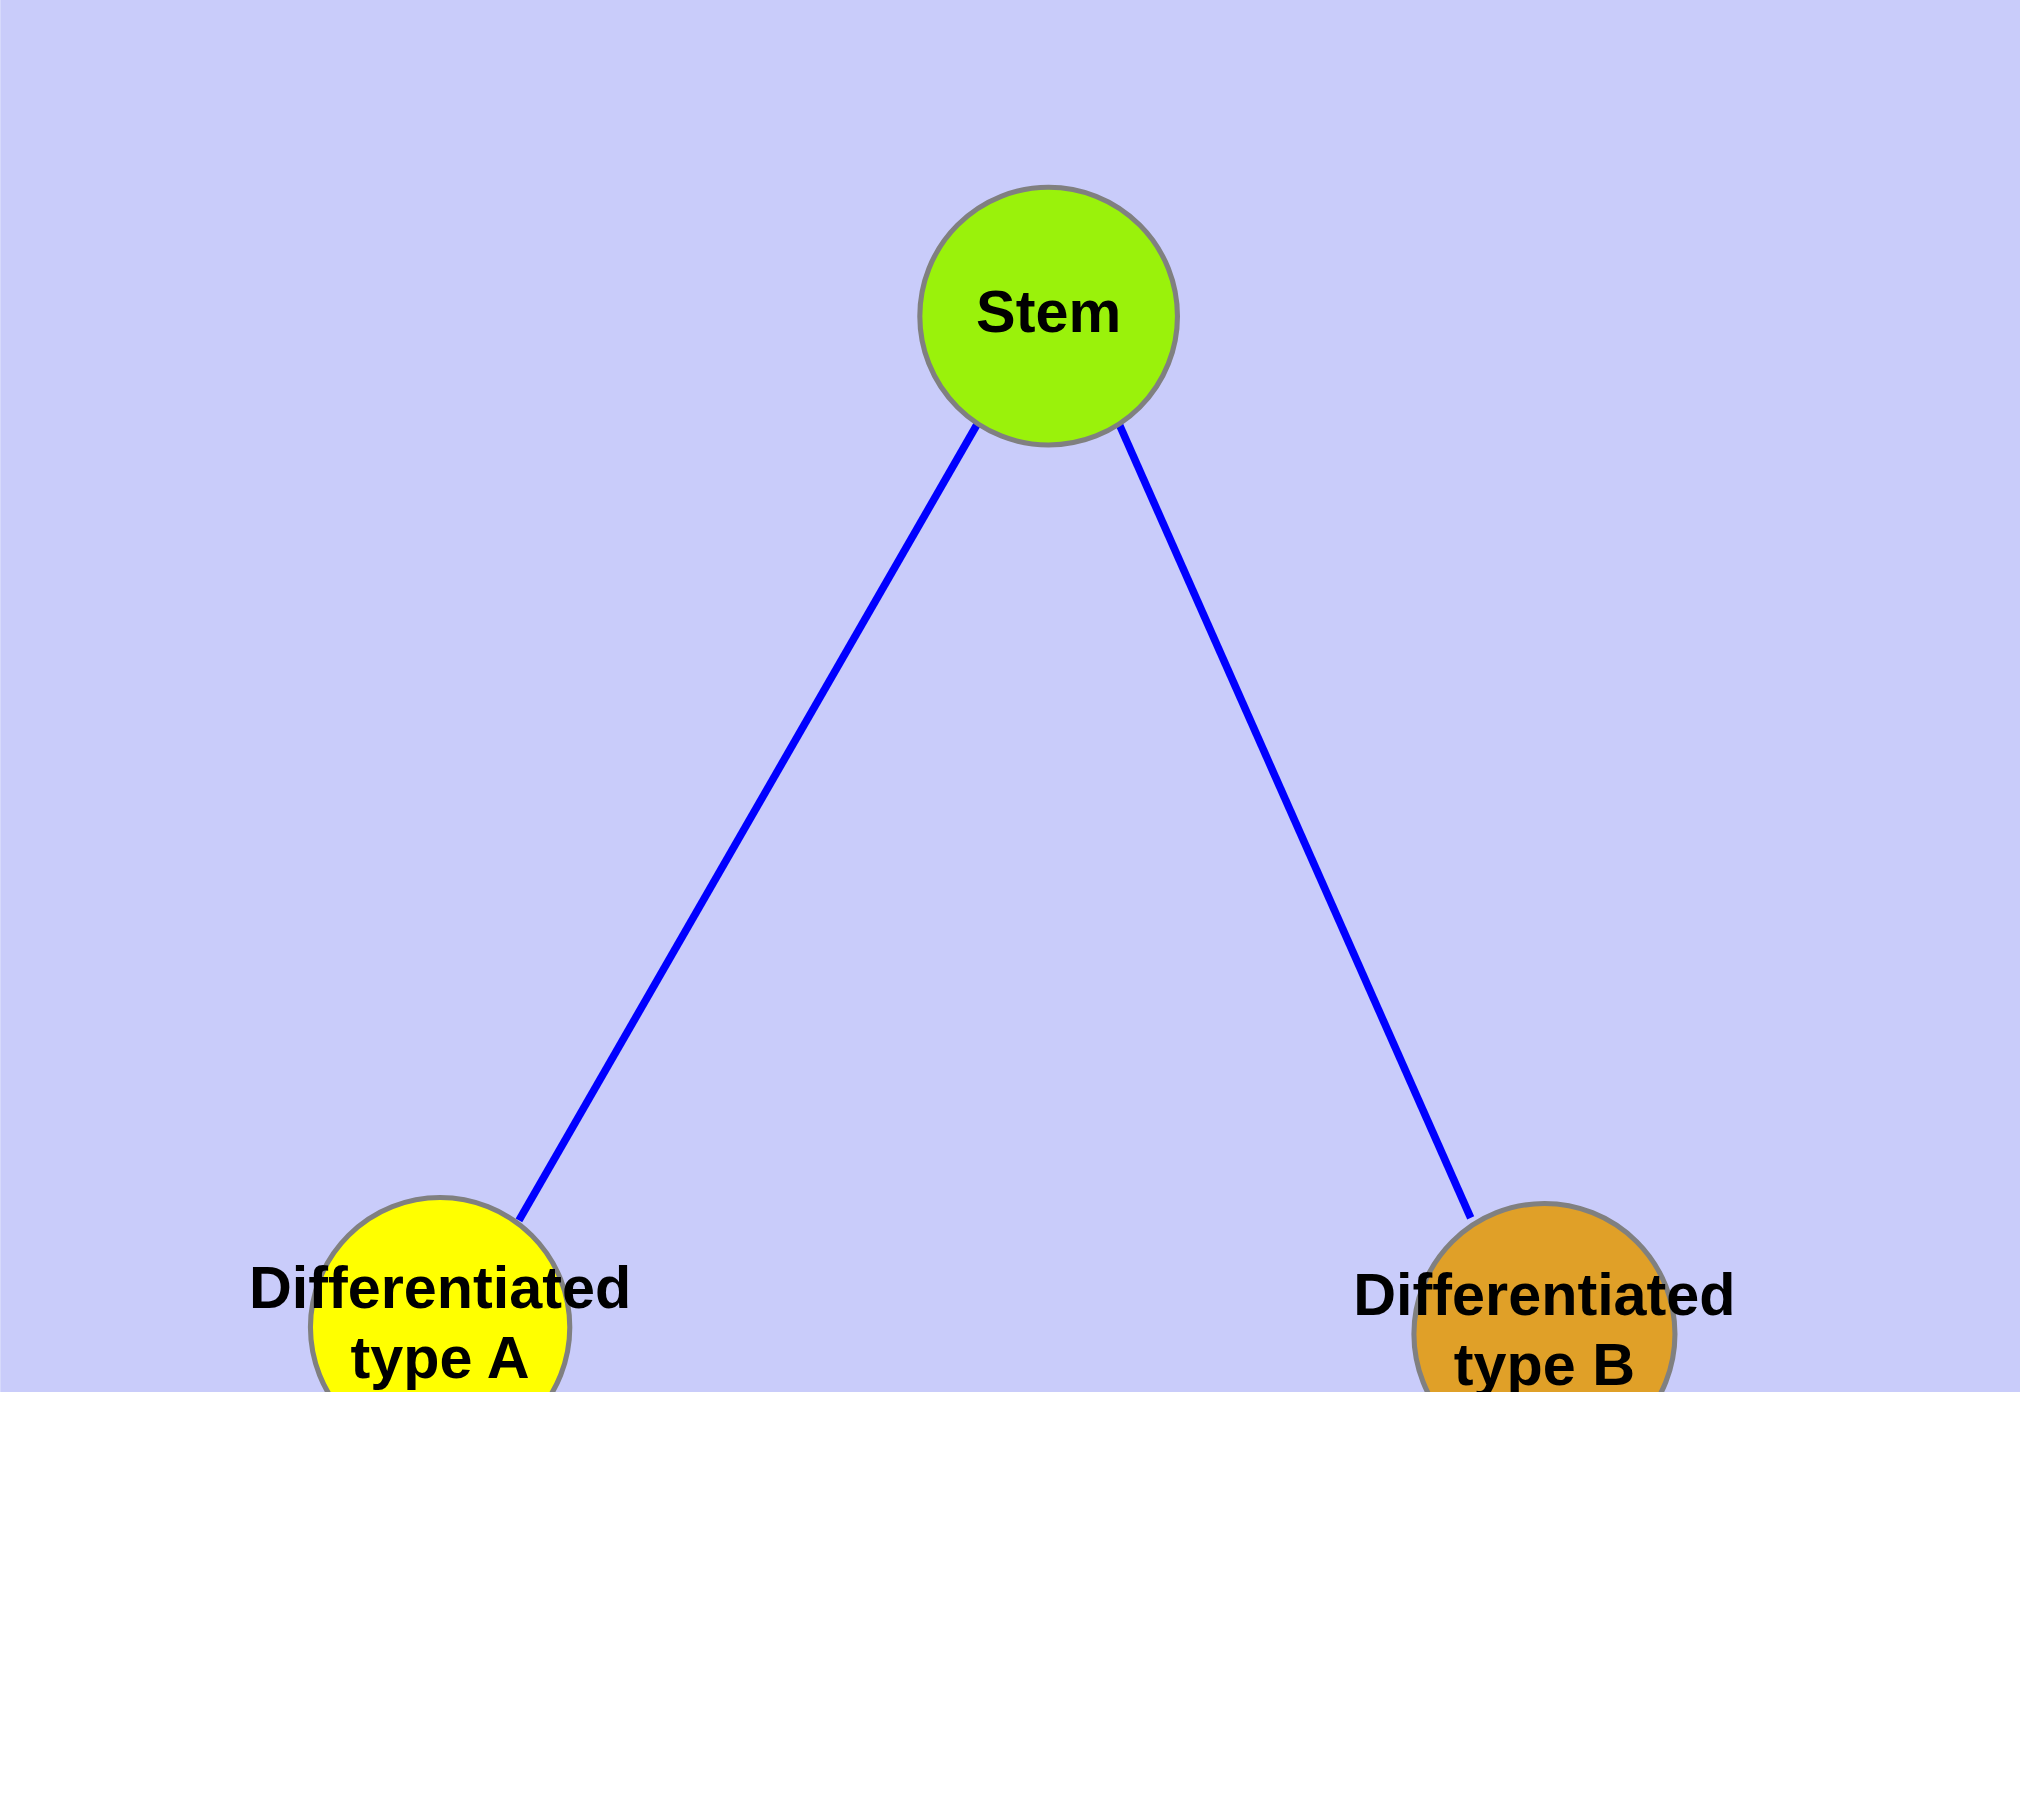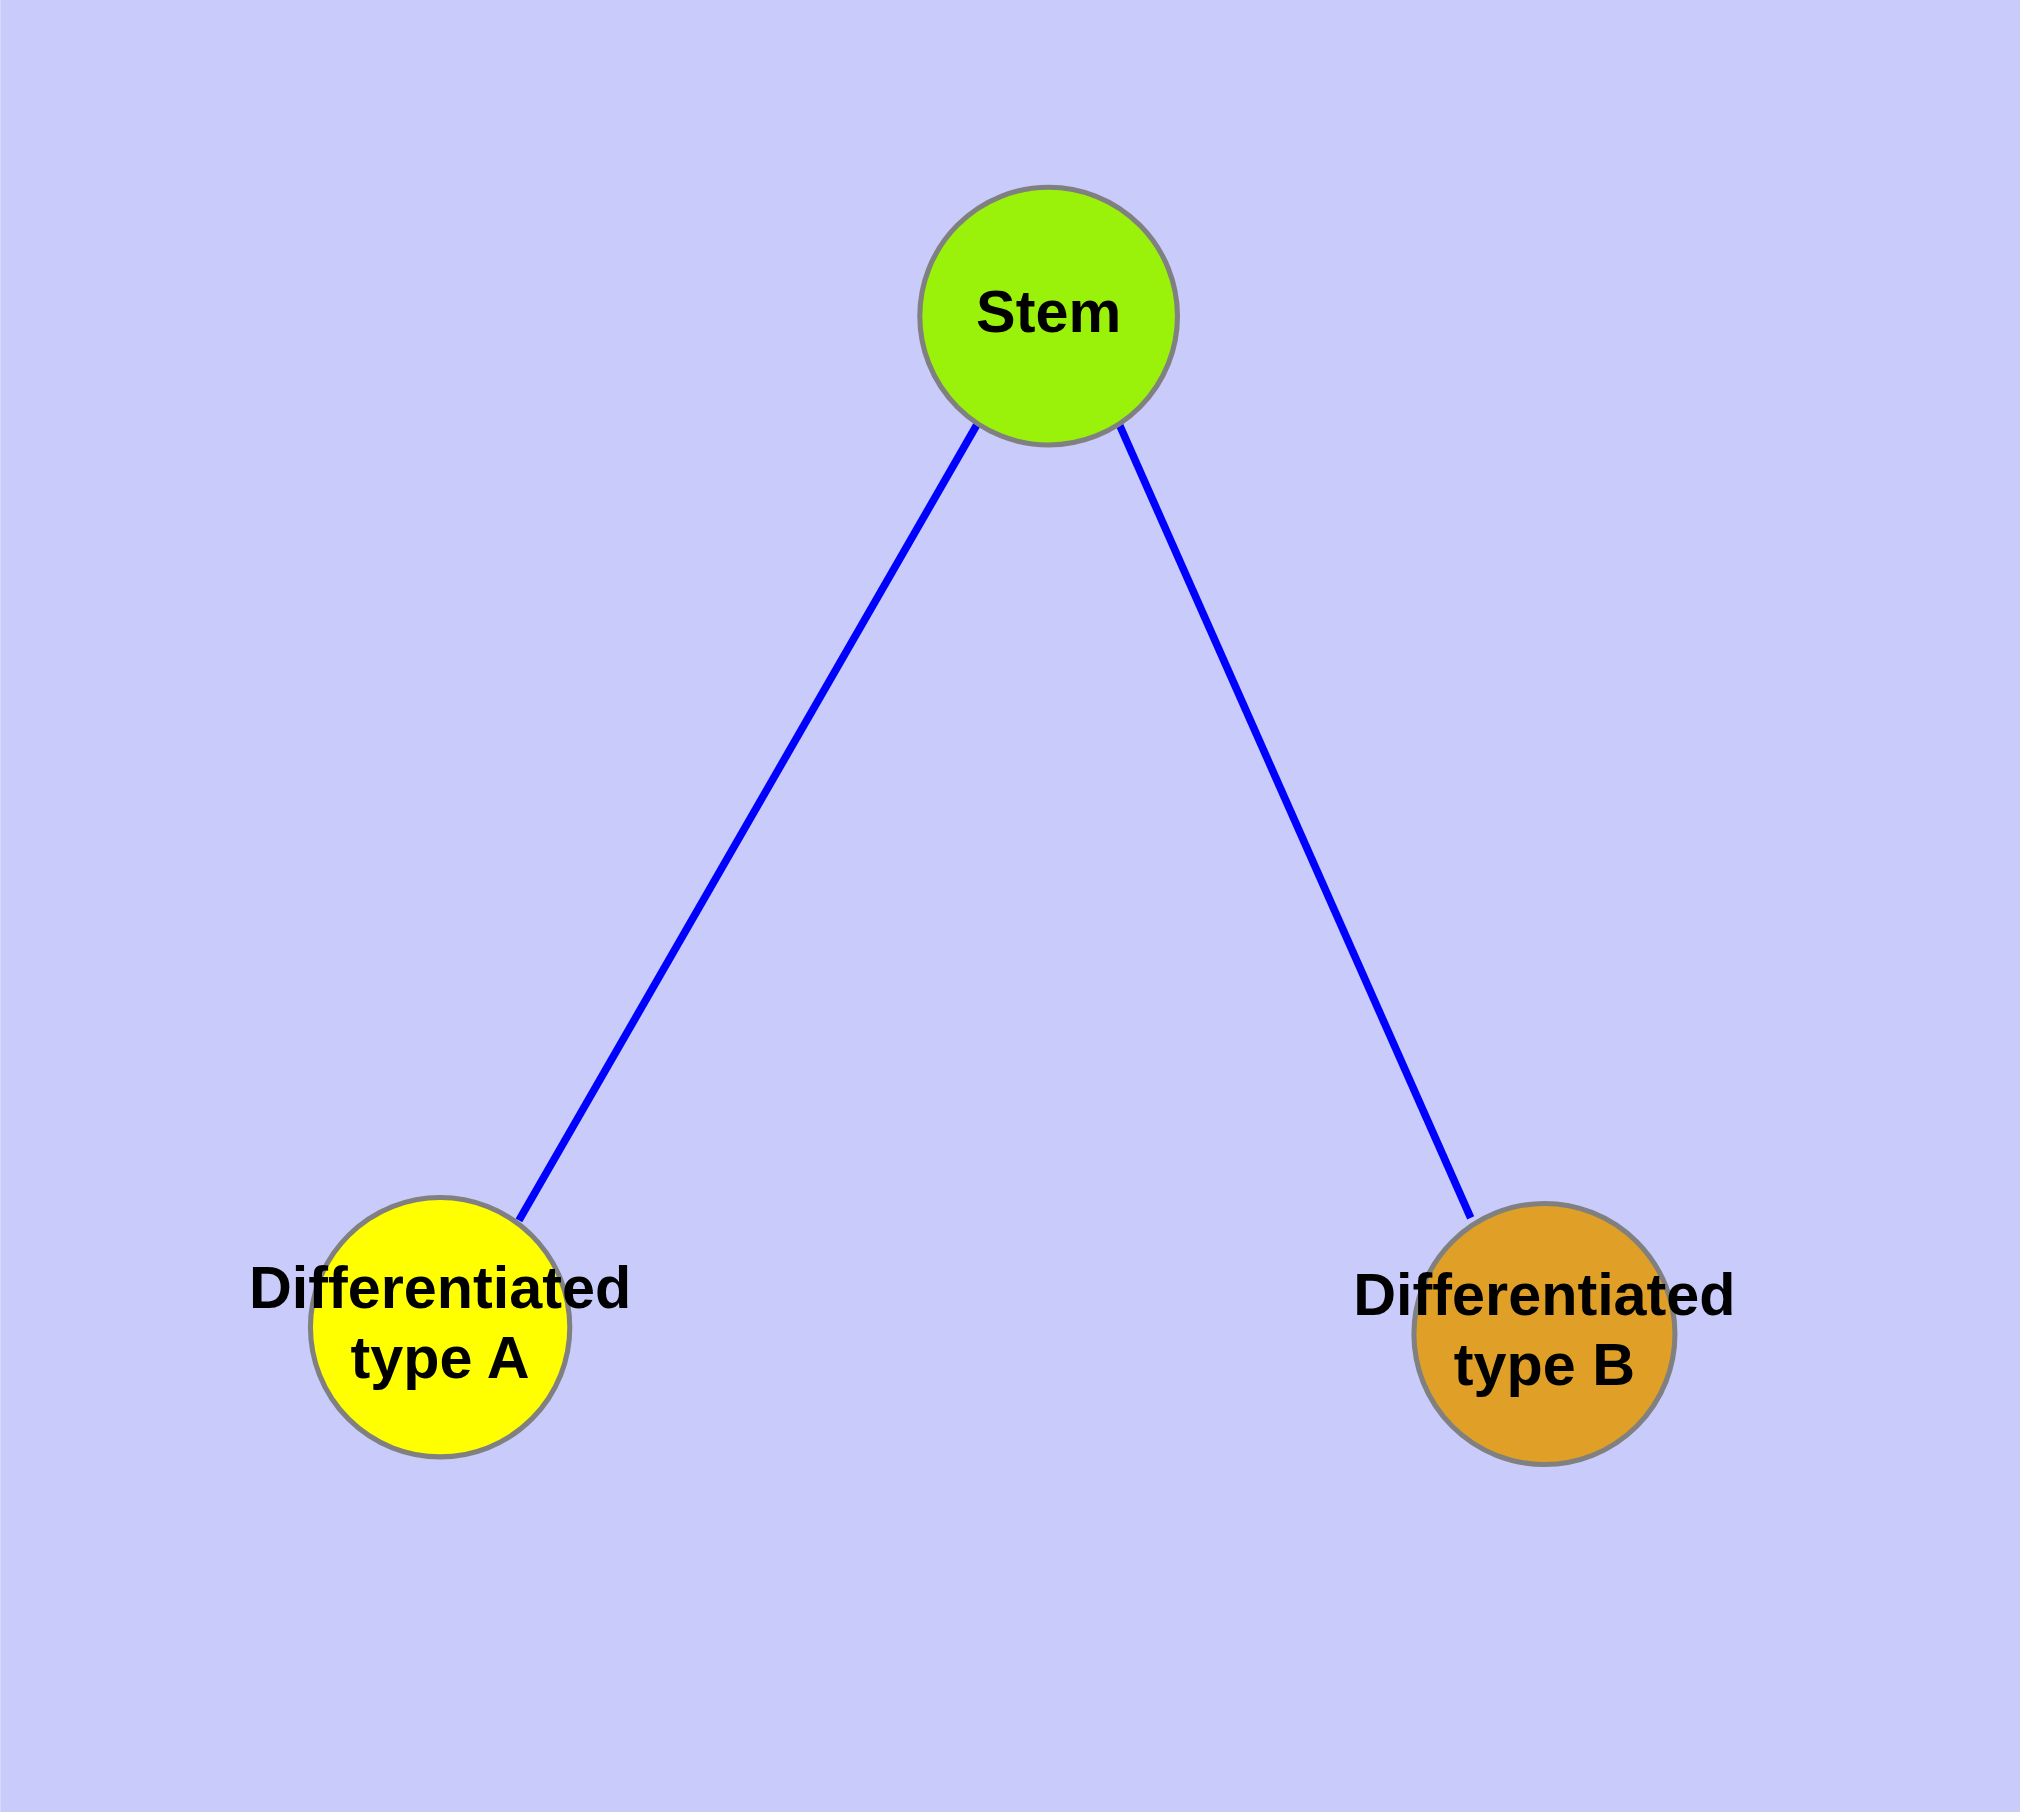--- a/index.html
+++ b/index.html
@@ -30,21 +30,21 @@
     fill: #000000;
     text-anchor: middle;
     dominant-baseline: middle;
     paint-order: normal;
     white-space: pre;
   }
 </style>
 </head>
 <body>
 
-<div id="canvas" style="width: 2021px; height: 1812px;">
+<div id="canvas" style="width: 2021px; height: 1392px;">
   <svg id="graph-svg" viewBox="0 0 2384 2138" xmlns="http://www.w3.org/2000/svg" style="width: 2021px; height: 1812px;">
 
     <rect id="bg-rect" x="0" y="0" width="2384" height="2138" fill="#C9CCFA"></rect>
 
     <g id="edges-layer">
         <line x1="1153" y1="500" x2="612" y2="1440" stroke="#0000FF" stroke-width="9" stroke-linecap="butt"></line>
         <line x1="1320" y1="500" x2="1735" y2="1437" stroke="#0000FF" stroke-width="9" stroke-linecap="butt"></line>
       </g>
     <g id="nodes-layer">
         <circle cx="1237" cy="373" r="152" fill="#9AF20B" stroke="#808080" stroke-width="6"></circle>

